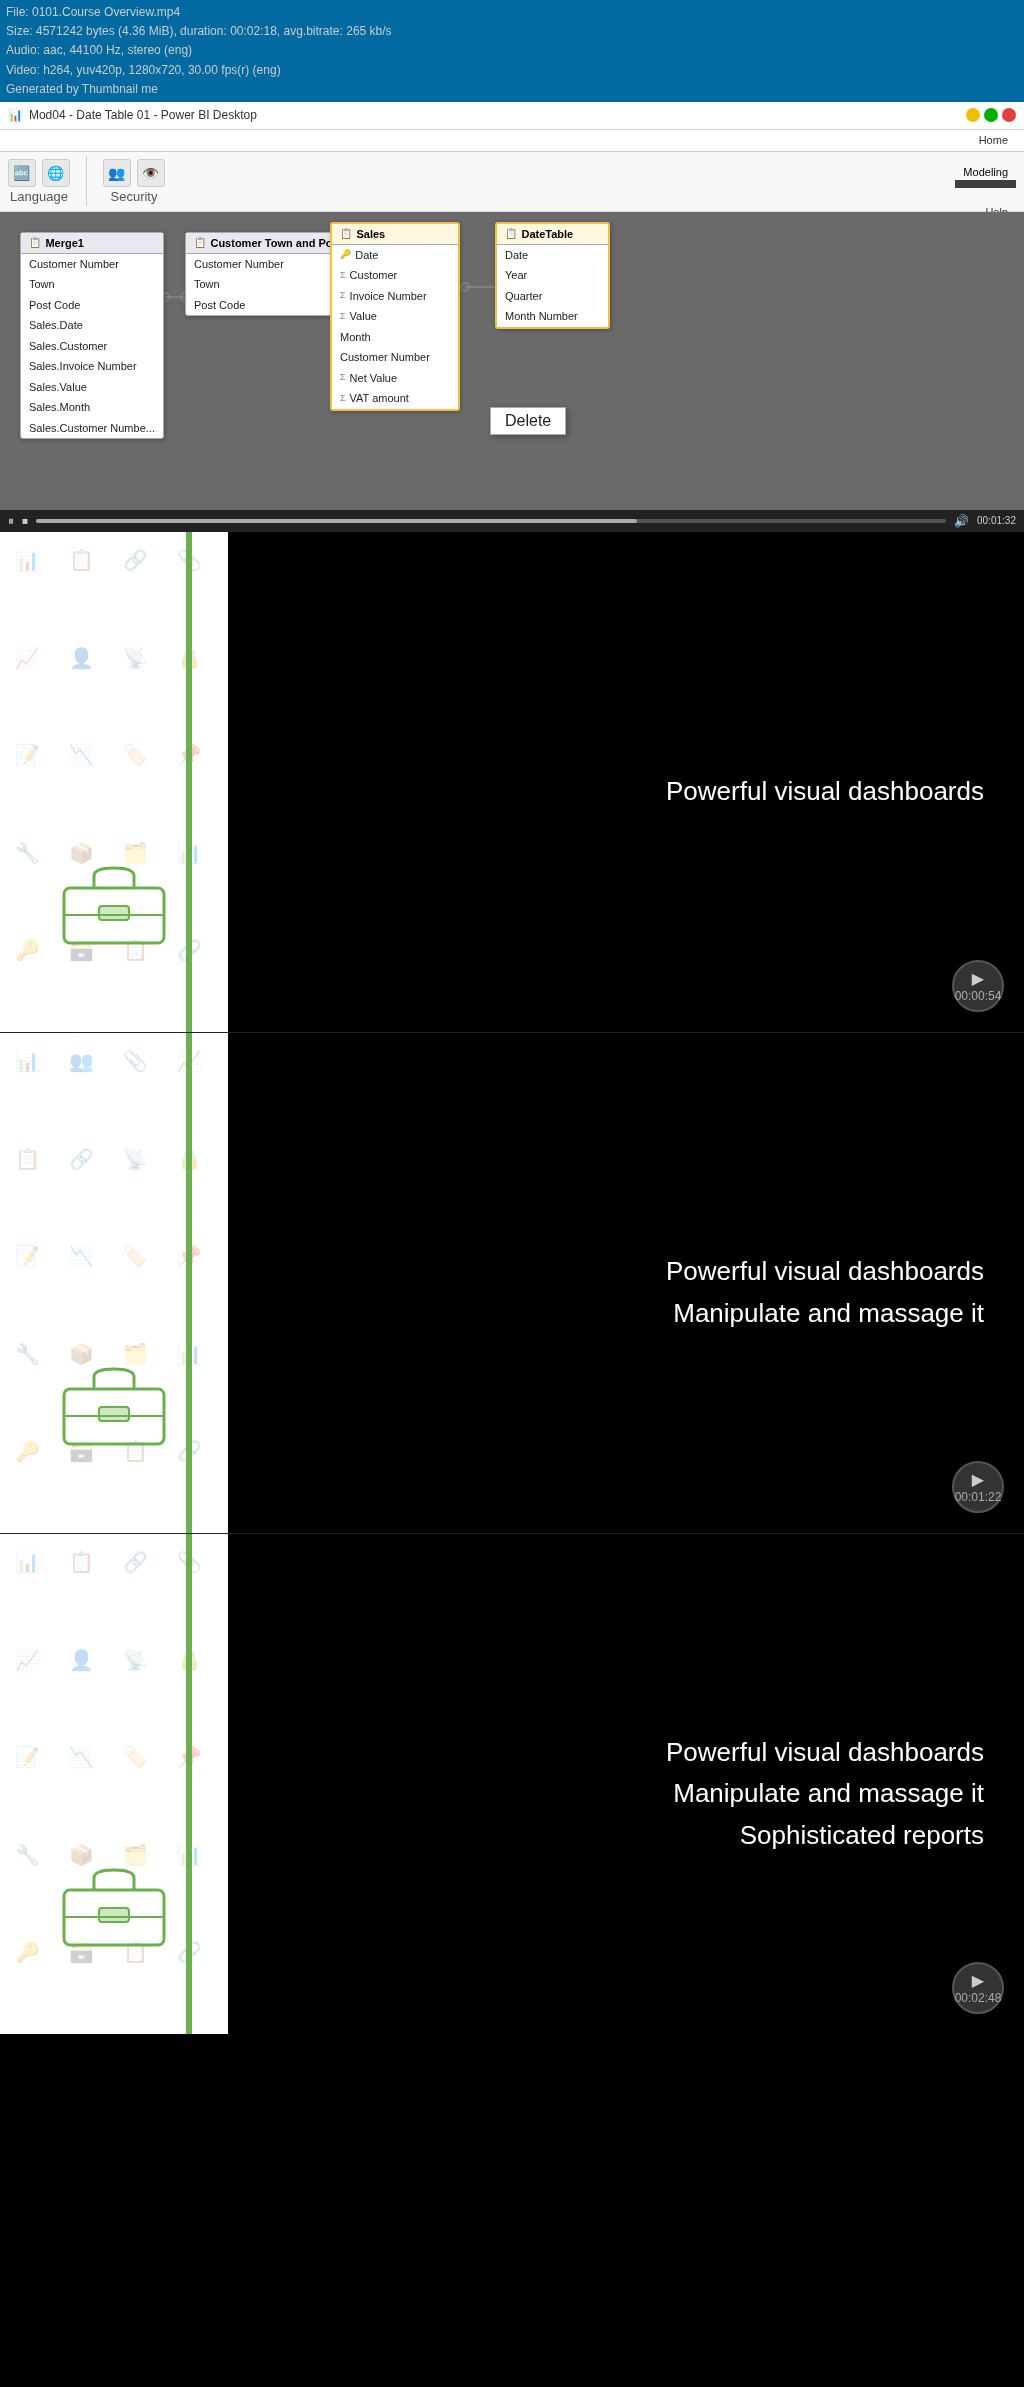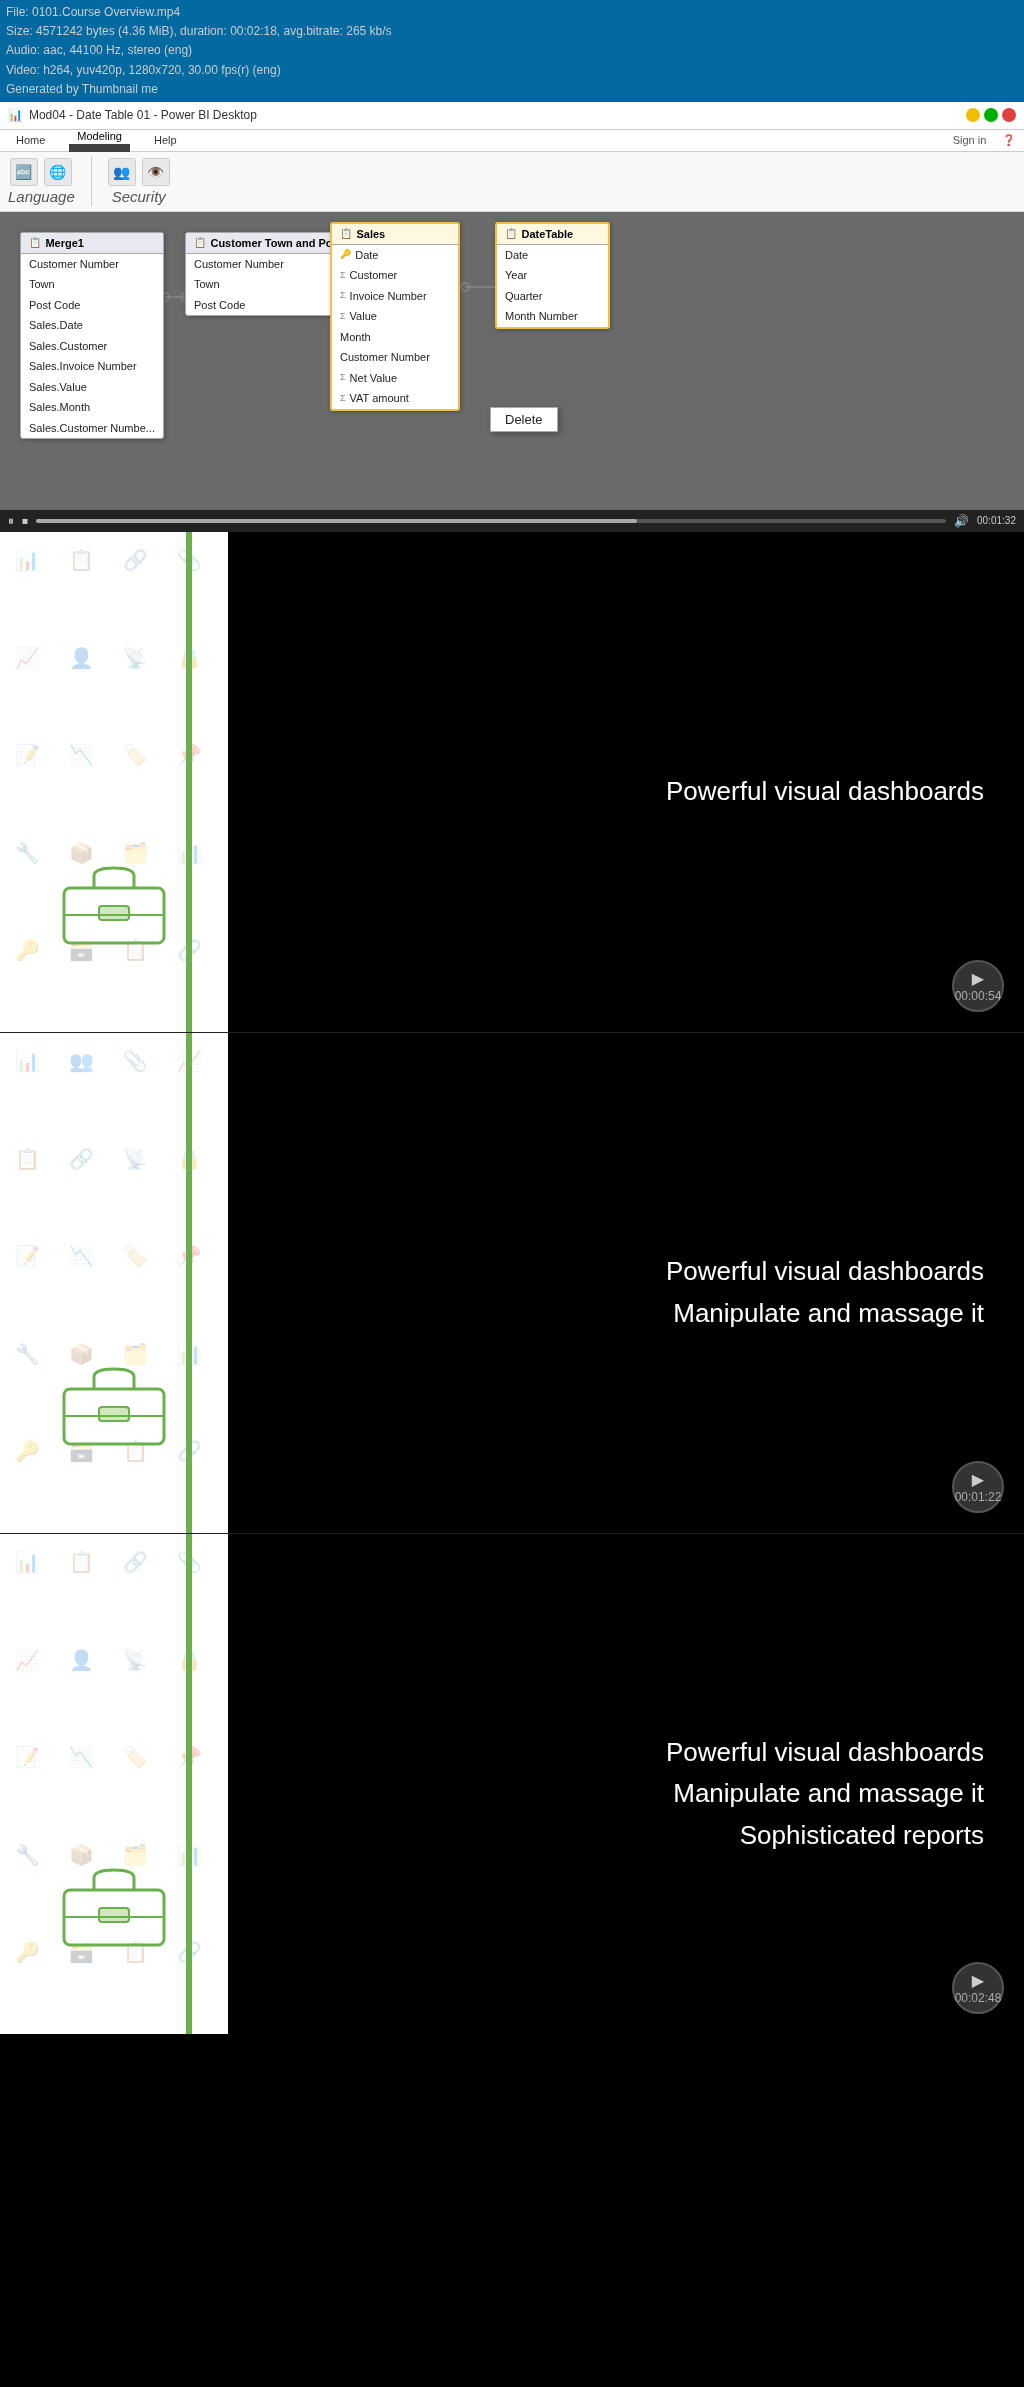--- a/index.html
+++ b/index.html
@@ -61,26 +61,27 @@
       display: inline-block;
     }
     .win-btn.minimize { background: #f0c000; }
     .win-btn.maximize { background: #00b000; }
     .win-btn.close { background: #e04040; }
 
     .ribbon {
       background: #fff;
       border-bottom: 1px solid #ccc;
       display: flex;
-      align-items: center;
+      align-items: flex-end;
       padding: 2px 8px;
       gap: 16px;
       height: 22px;
       font-size: 11px;
       color: #333;
+      flex-direction: column;
     }
     .ribbon-tab {
       padding: 2px 8px;
       cursor: pointer;
     }
     .ribbon-tab.active {
       border-bottom: 8px solid #404040;
       color: #000;
     }
 
@@ -111,24 +112,23 @@
       width: 28px; height: 28px;
       background: #e8e8e8;
       border: 1px solid #ccc;
       border-radius: 3px;
       display: flex; align-items: center; justify-content: center;
       font-size: 14px;
       cursor: pointer;
     }
 
     .tool-label {
-      font-size: 15px;
+      font-size: 13px;
       color: #555;
       text-align: center;
-      font-style: italic;
     }
 
     .group-divider {
       width: 1px;
       height: 50px;
       background: #ccc;
       margin: 0 4px;
     }
 
     
@@ -192,21 +192,21 @@
     .dm-table.datetable .dm-table-header {
       background: #fff8e0;
     }
 
     
     .context-menu {
       position: absolute;
       background: #fff;
       border: 1px solid #aaa;
       box-shadow: 2px 2px 6px rgba(0,0,0,0.3);
-      font-size: 13px;
+      font-size: 16px;
       z-index: 10;
     }
     .context-menu-item {
       padding: 4px 14px;
       cursor: pointer;
       color: #222;
     }
 
     
     .video-controls {

